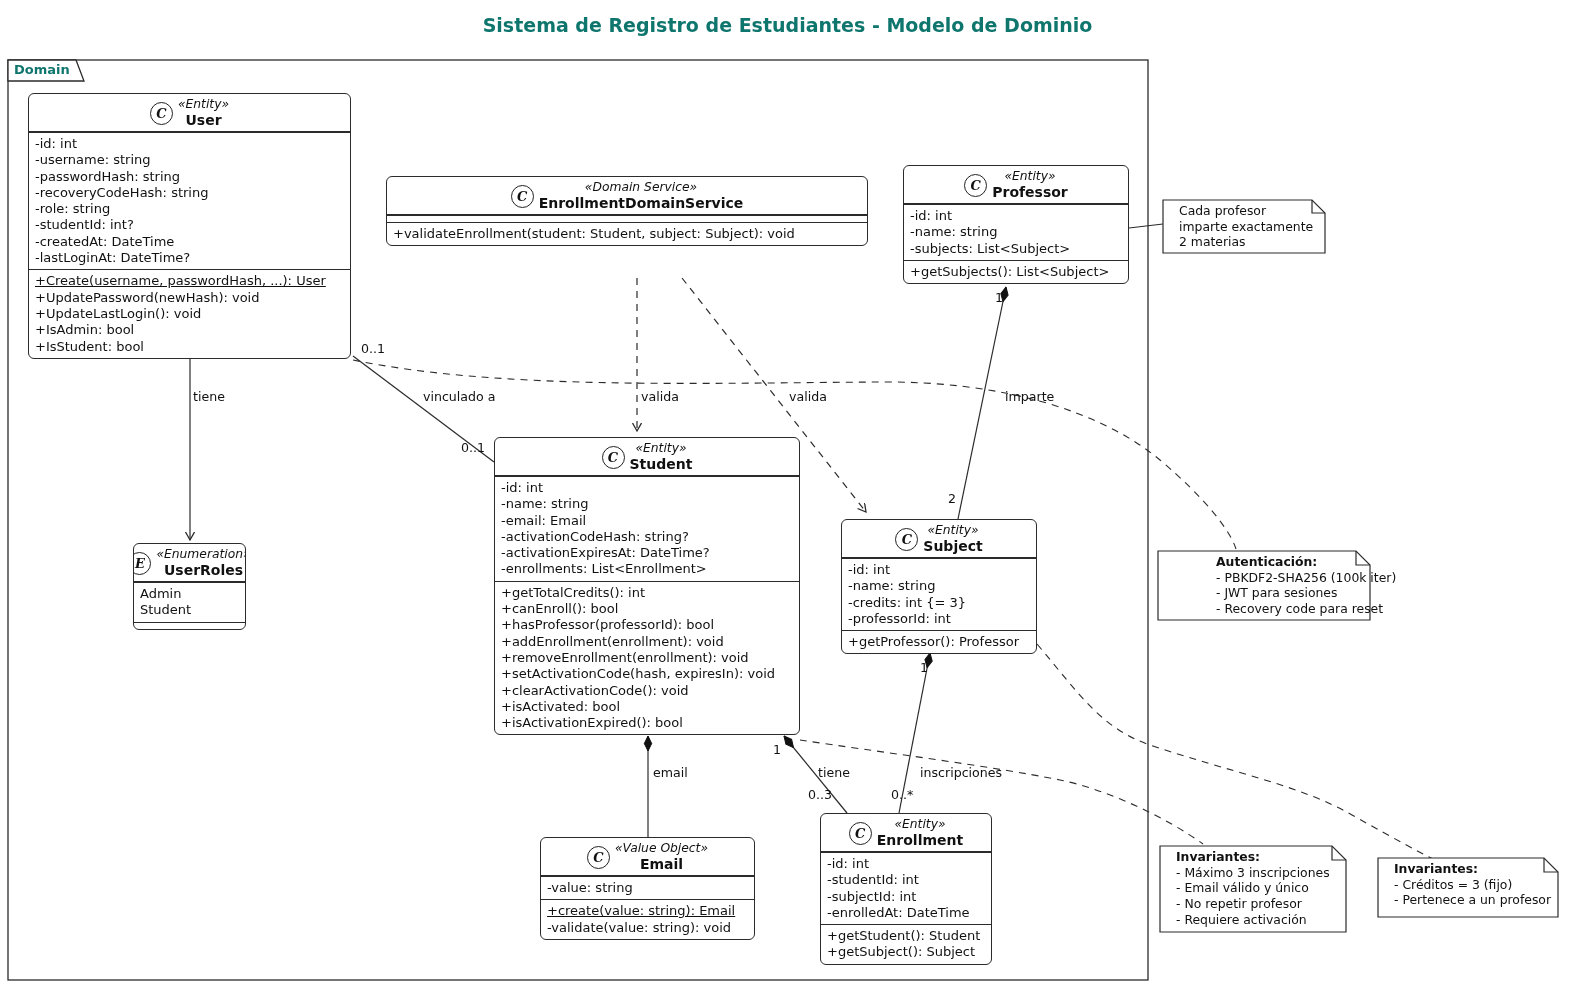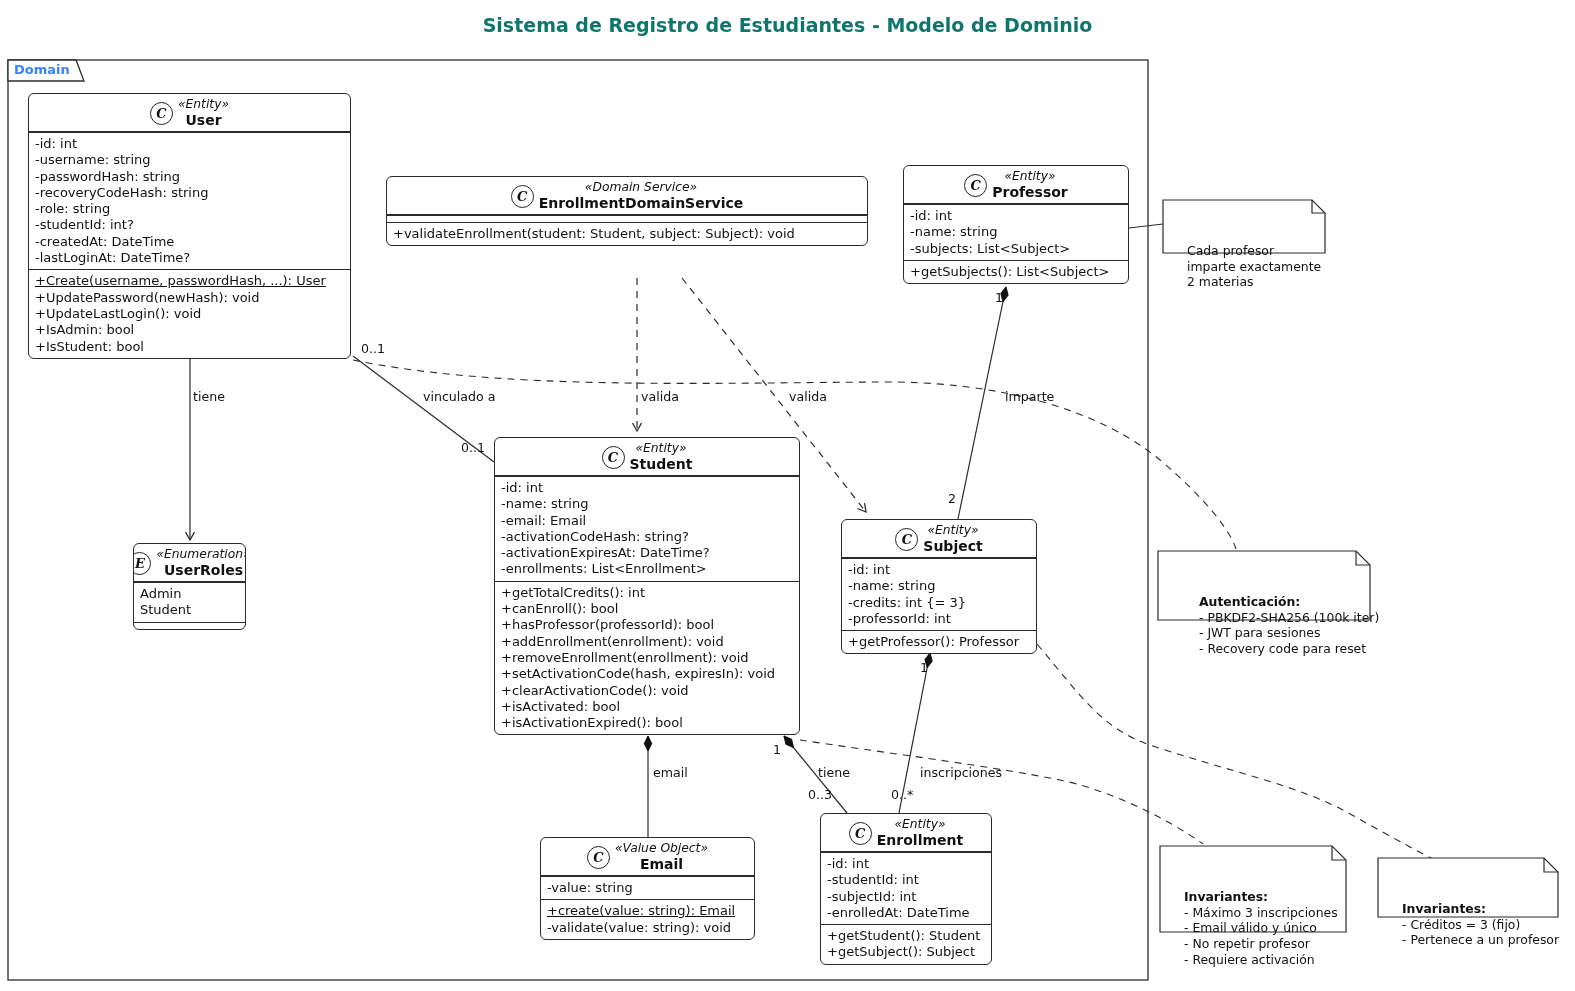--- a/index.html
+++ b/index.html
@@ -7,21 +7,21 @@
     position:relative;width:1575px;height:991px;background:#fff;
     font-family:"DejaVu Sans","Liberation Sans",sans-serif;color:#111;
     overflow:hidden;
   }
   .diagram-title{
     position:absolute;top:14px;left:0;width:100%;text-align:center;
     font-size:19px;font-weight:bold;color:#0f766e;
   }
   #edge-layer{position:absolute;left:0;top:0;width:1575px;height:991px;pointer-events:none;}
   .frame-label{
-    position:absolute;left:14px;top:62px;font-size:13px;font-weight:bold;color:#3b82f6;
+    position:absolute;left:14px;top:62px;font-size:13px;font-weight:bold;color:#0f766e;
   }
   
   .uml-class{
     position:absolute;background:#fff;border:1.2px solid #2b2b2b;border-radius:6px;
     box-sizing:border-box;overflow:hidden;
   }
   .cls-hdr{
     display:flex;align-items:center;justify-content:center;gap:5px;
     padding:3px 4px 2px 4px;border-bottom:1px solid #2b2b2b;
   }
@@ -35,21 +35,21 @@
   .stereo{font-size:12.3px;font-style:italic;line-height:15px;}
   .cls-name{font-size:14px;font-weight:bold;line-height:17px;}
   .sec{border-top:1px solid #2b2b2b;padding:3px 0;}
   .sec:first-of-type{border-top:none;}
   .sec.empty{height:6px;padding:0;}
   .row{
     font-size:13px;line-height:16.3px;padding:0 6px;white-space:pre;
   }
   .row.static{text-decoration:underline;}
   
-  .note-text{position:absolute;box-sizing:border-box;padding:3px 24px;margin-top:40px;}
+  .note-text{position:absolute;box-sizing:border-box;padding:3px 16px;}
   .note-title{font-size:12.4px;font-weight:bold;line-height:15.7px;white-space:pre;}
   .note-line{font-size:12.4px;line-height:15.7px;white-space:pre;}
   
   .edge-label{
     position:absolute;font-size:12.6px;line-height:14px;color:#111;white-space:pre;
   }
 </style>
 </head>
 <body>
 
@@ -247,21 +247,21 @@
       <div class="sec">
         <div class="row">+getStudent(): Student</div>
         <div class="row">+getSubject(): Subject</div>
       </div>
     </div>
     <div class="note-text" style="left: 1163px; top: 200px; width: 162px; height: 53px;">
       <div class="note-line">Cada profesor</div>
       <div class="note-line">imparte exactamente</div>
       <div class="note-line">2 materias</div>
     </div>
-    <div class="note-text" style="left: 1175px; top: 551px; width: 212px; height: 69px;">
+    <div class="note-text" style="left: 1200px; top: 551px; width: 212px; height: 69px;">
       <div class="note-title">Autenticación:</div>
       <div class="note-line">- PBKDF2-SHA256 (100k iter)</div>
       <div class="note-line">- JWT para sesiones</div>
       <div class="note-line">- Recovery code para reset</div>
     </div>
     <div class="note-text" style="left: 1160px; top: 846px; width: 186px; height: 86px;">
       <div class="note-title">Invariantes:</div>
       <div class="note-line">- Máximo 3 inscripciones</div>
       <div class="note-line">- Email válido y único</div>
       <div class="note-line">- No repetir profesor</div>

